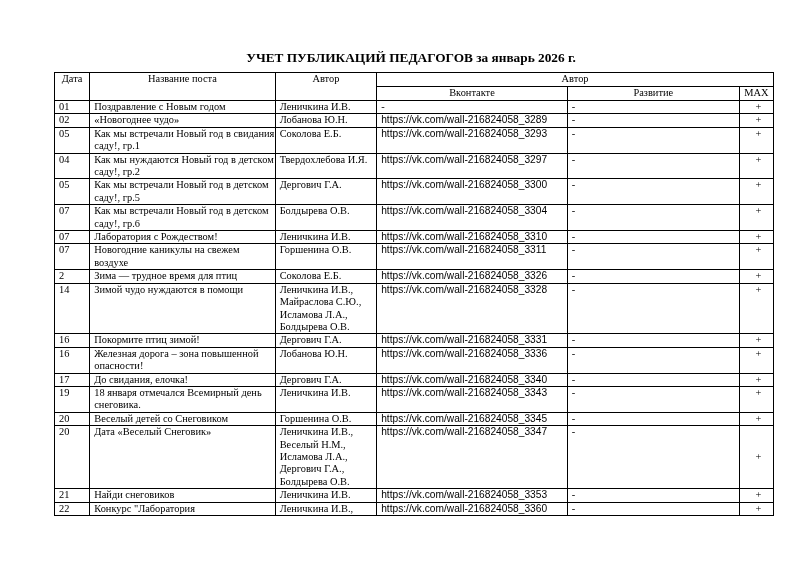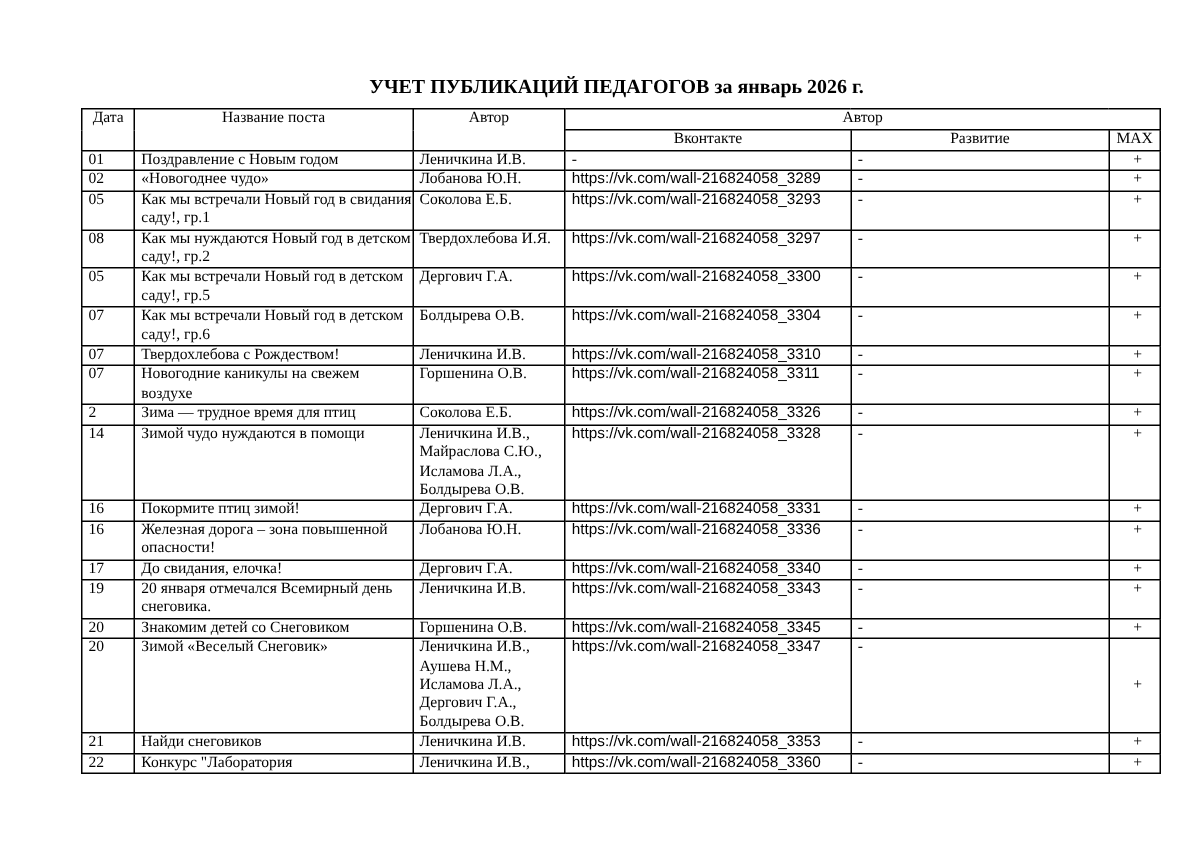--- a/index.html
+++ b/index.html
@@ -70,21 +70,21 @@
       </tr>
       <tr>
         <td>05</td>
         <td>Как мы встречали Новый год в свидания саду!, гр.1</td>
         <td>Соколова Е.Б.</td>
         <td class="link">https://vk.com/wall-216824058_3293</td>
         <td class="dash">-</td>
         <td class="max">+</td>
       </tr>
       <tr>
-        <td>08</td>
+        <td>04</td>
         <td>Как мы нуждаются Новый год в детском саду!, гр.2</td>
         <td>Твердохлебова И.Я.</td>
         <td class="link">https://vk.com/wall-216824058_3297</td>
         <td class="dash">-</td>
         <td class="max">+</td>
       </tr>
       <tr>
         <td>05</td>
         <td>Как мы встречали Новый год в детском саду!, гр.5</td>
         <td>Дергович Г.А.</td>
@@ -95,21 +95,21 @@
       <tr>
         <td>07</td>
         <td>Как мы встречали Новый год в детском саду!, гр.6</td>
         <td>Болдырева О.В.</td>
         <td class="link">https://vk.com/wall-216824058_3304</td>
         <td class="dash">-</td>
         <td class="max">+</td>
       </tr>
       <tr>
         <td>07</td>
-        <td>Твердохлебова с Рождеством!</td>
+        <td>Лаборатория с Рождеством!</td>
         <td>Леничкина И.В.</td>
         <td class="link">https://vk.com/wall-216824058_3310</td>
         <td class="dash">-</td>
         <td class="max">+</td>
       </tr>
       <tr>
         <td>07</td>
         <td>Новогодние каникулы на свежем воздухе</td>
         <td>Горшенина О.В.</td>
         <td class="link">https://vk.com/wall-216824058_3311</td>
@@ -156,40 +156,40 @@
       <tr>
         <td>17</td>
         <td>До свидания, елочка!</td>
         <td>Дергович Г.А.</td>
         <td class="link">https://vk.com/wall-216824058_3340</td>
         <td class="dash">-</td>
         <td class="max">+</td>
       </tr>
       <tr>
         <td>19</td>
-        <td>20 января отмечался Всемирный день снеговика.</td>
+        <td>18 января отмечался Всемирный день снеговика.</td>
         <td>Леничкина И.В.</td>
         <td class="link">https://vk.com/wall-216824058_3343</td>
         <td class="dash">-</td>
         <td class="max">+</td>
       </tr>
       <tr>
         <td>20</td>
-        <td>Знакомим детей со Снеговиком</td>
+        <td>Веселый детей со Снеговиком</td>
         <td>Горшенина О.В.</td>
         <td class="link">https://vk.com/wall-216824058_3345</td>
         <td class="dash">-</td>
         <td class="max">+</td>
       </tr>
       <tr>
         <td>20</td>
-        <td>Зимой «Веселый Снеговик»</td>
+        <td>Дата «Веселый Снеговик»</td>
         <td>
           <div>Леничкина И.В.,</div>
-          <div>Аушева Н.М.,</div>
+          <div>Веселый Н.М.,</div>
           <div>Исламова Л.А.,</div>
           <div>Дергович Г.А.,</div>
           <div>Болдырева О.В.</div>
         </td>
         <td class="link">https://vk.com/wall-216824058_3347</td>
         <td class="dash">-</td>
         <td class="max mid">+</td>
       </tr>
       <tr>
         <td>21</td>

